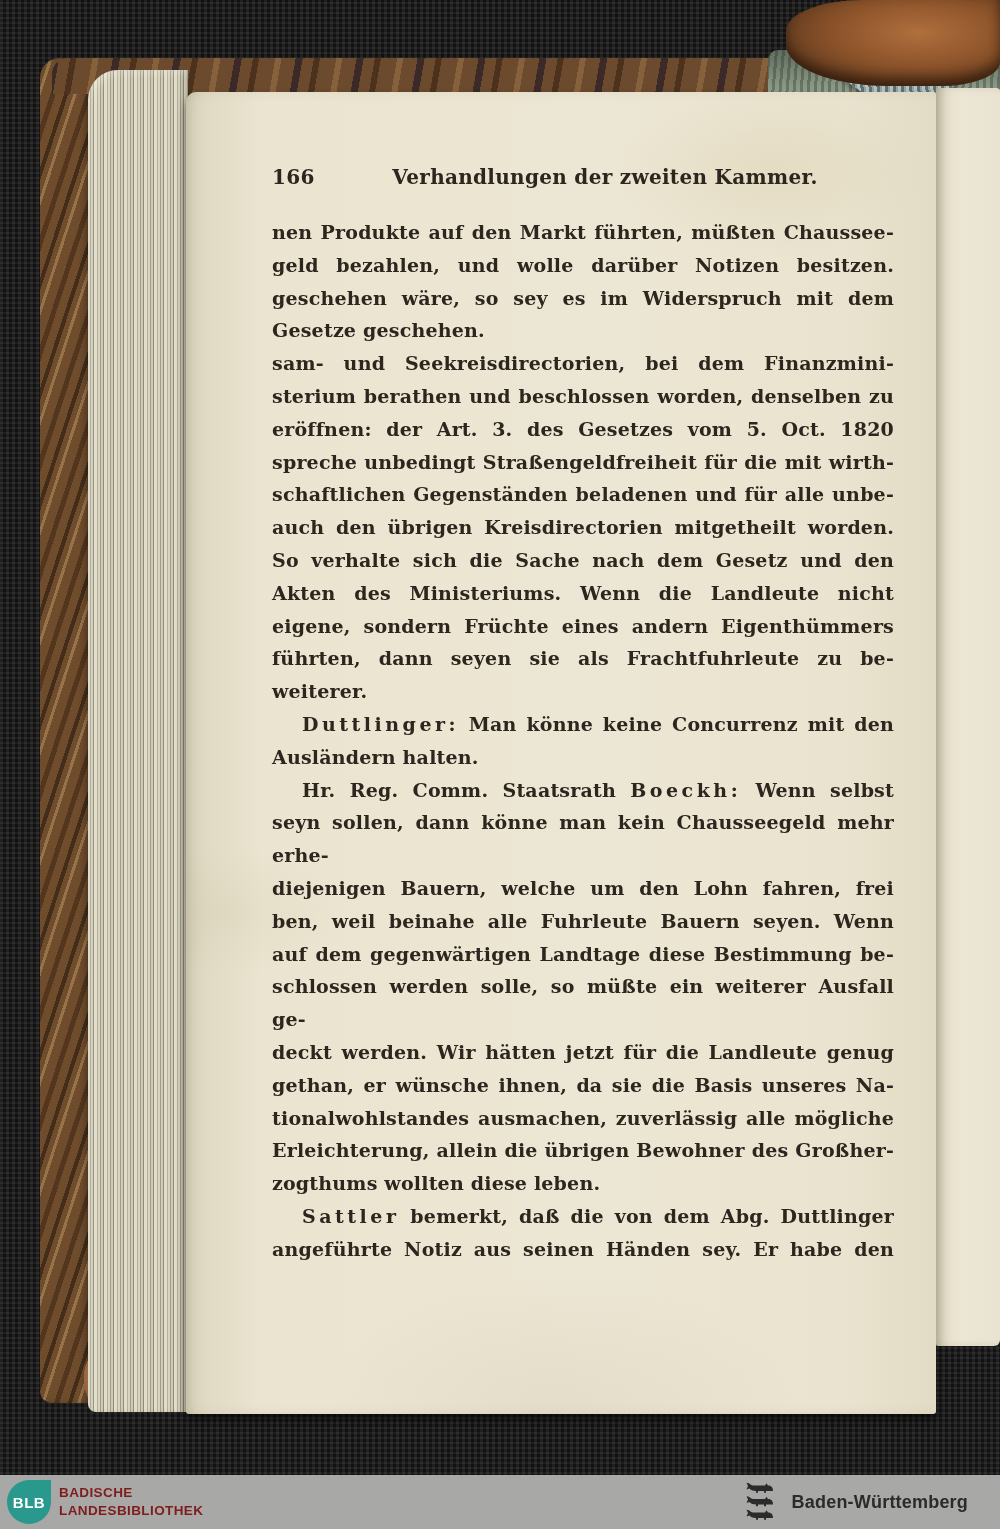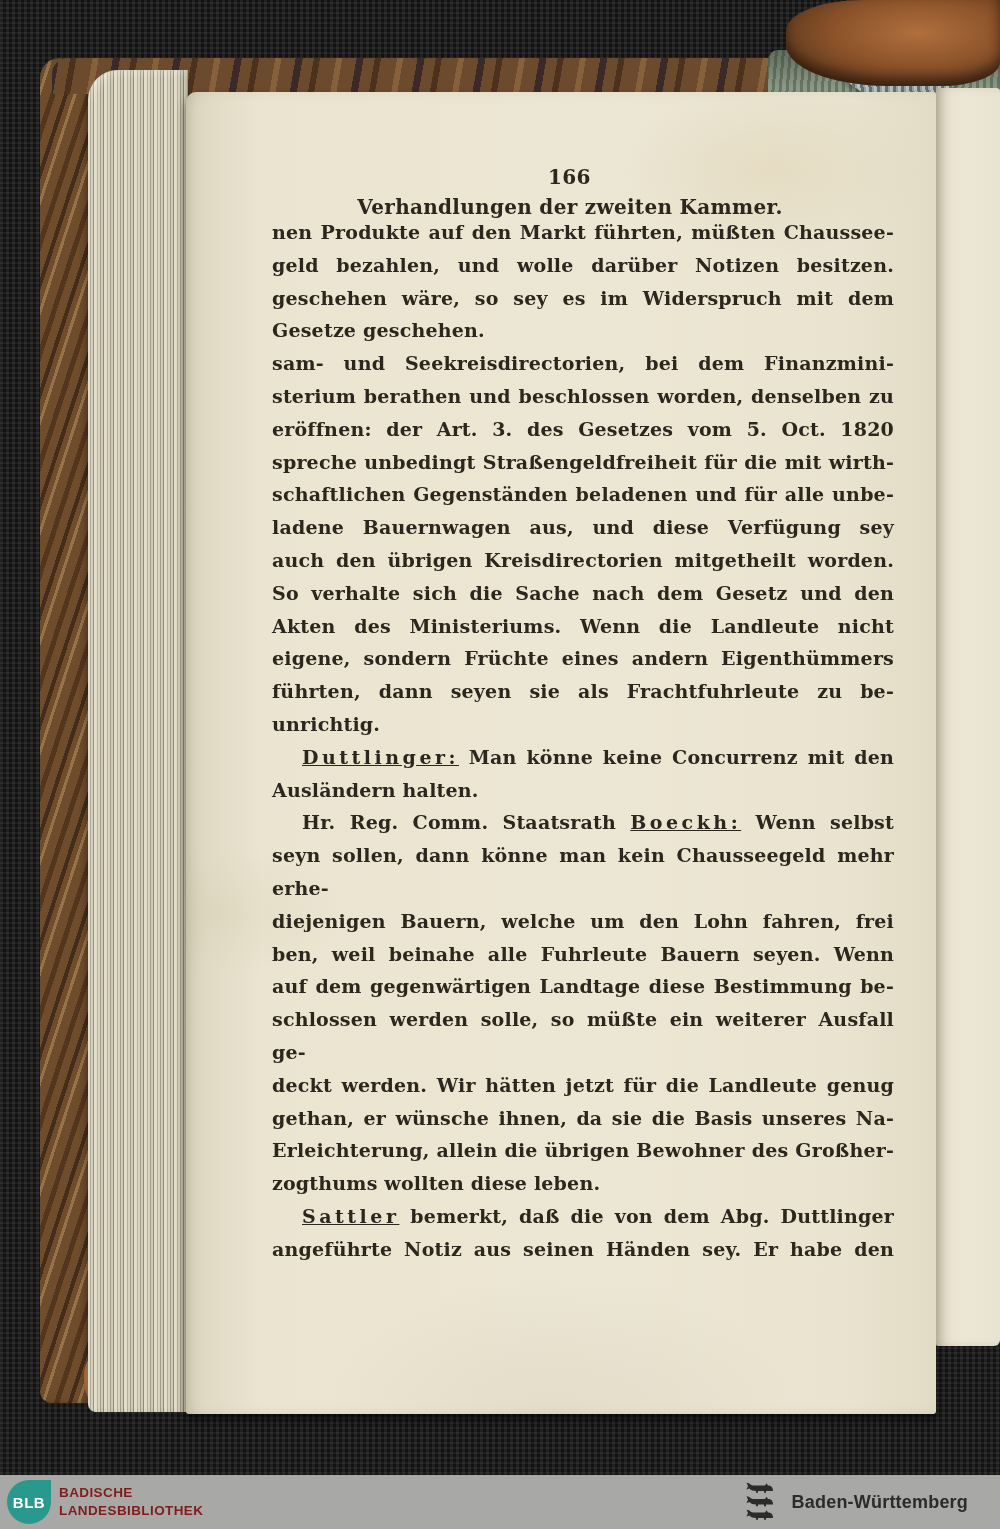--- a/index.html
+++ b/index.html
@@ -52,29 +52,29 @@
       radial-gradient(160px 90px at 6% 62%, rgba(170,150,100,.08), transparent 70%),
       radial-gradient(340px 200px at 50% 100%, rgba(120,100,60,.07), transparent 70%);}
   .page-sliver{position:absolute;left:936px;top:88px;width:64px;height:1258px;
     background:linear-gradient(90deg, #e6e0cc 0%, #ece6d4 40%, #e9e3d1 100%);
     box-shadow:inset 10px 0 14px -8px rgba(90,75,50,.55);
     border-radius:2px 4px 6px 2px;}
 
   
   .text-col{position:absolute;left:86px;top:70px;width:622px;color:#2c261e;}
   .pg-header{display:flex;align-items:center;height:30px;line-height:30px;
-    font-size:20px;font-weight:bold;letter-spacing:.3px;flex-direction:column;}
+    font-size:20px;font-weight:bold;letter-spacing:.3px;}
   .pg-num{width:70px;}
   .run-title{flex:1;text-align:center;padding-right:26px;}
   .body-text{margin-top:24px;}
   .line{line-height:32.8px;font-size:19px;font-weight:bold;letter-spacing:.2px;
     white-space:normal;text-align:left;}
   .line.just{text-align:justify;text-align-last:justify;}
   .line.ind{text-indent:30px;}
-  .sperr{letter-spacing:3.5px;text-decoration:underline;}
+  .sperr{letter-spacing:3.5px;}
 
   
   .footer{position:absolute;left:0;top:1475px;width:1000px;height:54px;background:#a8a8a6;
     font-family:"Liberation Sans", sans-serif;}
   .blb-logo{position:absolute;left:7px;top:5px;width:44px;height:44px;background:#28998c;
     border-radius:50% 0 50% 50%;display:flex;align-items:center;justify-content:center;}
   .blb-logo span{color:#ffffff;font-weight:bold;font-size:15px;letter-spacing:.5px;}
   .lib-name{position:absolute;left:59px;top:9px;color:#7f1d1d;font-weight:bold;
     font-size:13.5px;line-height:18px;letter-spacing:.4px;}
   .bw-group{position:absolute;right:32px;top:0;height:54px;display:flex;align-items:center;gap:16px;}
@@ -103,37 +103,37 @@
       <div class="body-text">
           <div class="line just"><span>nen Produkte auf den Markt führten, müßten Chaussee-</span></div>
           <div class="line just"><span>geld bezahlen, und wolle darüber Notizen besitzen.</span></div>
           <div class="line just"><span>geschehen wäre, so sey es im Widerspruch mit dem</span></div>
           <div class="line"><span>Gesetze geschehen.</span></div>
           <div class="line just"><span>sam- und Seekreisdirectorien, bei dem Finanzmini-</span></div>
           <div class="line just"><span>sterium berathen und beschlossen worden, denselben zu</span></div>
           <div class="line just"><span>eröffnen: der Art. 3. des Gesetzes vom 5. Oct. 1820</span></div>
           <div class="line just"><span>spreche unbedingt Straßengeldfreiheit für die mit wirth-</span></div>
           <div class="line just"><span>schaftlichen Gegenständen beladenen und für alle unbe-</span></div>
-          <div class="line just"><span>ladene Bauernwagen aus, und diese Verfügung sey</span></div>
           <div class="line just"><span>auch den übrigen Kreisdirectorien mitgetheilt worden.</span></div>
           <div class="line just"><span>So verhalte sich die Sache nach dem Gesetz und den</span></div>
           <div class="line just"><span>Akten des Ministeriums. Wenn die Landleute nicht</span></div>
           <div class="line just"><span>eigene, sondern Früchte eines andern Eigenthümmers</span></div>
           <div class="line just"><span>führten, dann seyen sie als Frachtfuhrleute zu be-</span></div>
-          <div class="line"><span>unrichtig.</span></div>
+          <div class="line"><span>weiterer.</span></div>
           <div class="line just ind"><span class="sperr">Duttlinger:</span><span> Man könne keine Concurrenz mit den</span></div>
           <div class="line"><span>Ausländern halten.</span></div>
           <div class="line just ind"><span>Hr. Reg. Comm. Staatsrath </span><span class="sperr">Boeckh:</span><span> Wenn selbst</span></div>
           <div class="line just"><span>seyn sollen, dann könne man kein Chausseegeld mehr erhe-</span></div>
           <div class="line just"><span>diejenigen Bauern, welche um den Lohn fahren, frei</span></div>
           <div class="line just"><span>ben, weil beinahe alle Fuhrleute Bauern seyen. Wenn</span></div>
           <div class="line just"><span>auf dem gegenwärtigen Landtage diese Bestimmung be-</span></div>
           <div class="line just"><span>schlossen werden solle, so müßte ein weiterer Ausfall ge-</span></div>
           <div class="line just"><span>deckt werden. Wir hätten jetzt für die Landleute genug</span></div>
           <div class="line just"><span>gethan, er wünsche ihnen, da sie die Basis unseres Na-</span></div>
+          <div class="line just"><span>tionalwohlstandes ausmachen, zuverlässig alle mögliche</span></div>
           <div class="line just"><span>Erleichterung, allein die übrigen Bewohner des Großher-</span></div>
           <div class="line"><span>zogthums wollten diese leben.</span></div>
           <div class="line just ind"><span class="sperr">Sattler</span><span> bemerkt, daß die von dem Abg. Duttlinger</span></div>
           <div class="line just"><span>angeführte Notiz aus seinen Händen sey. Er habe den</span></div>
         </div>
     </div>
   </div>
 
   <div class="page-sliver"></div>
 

